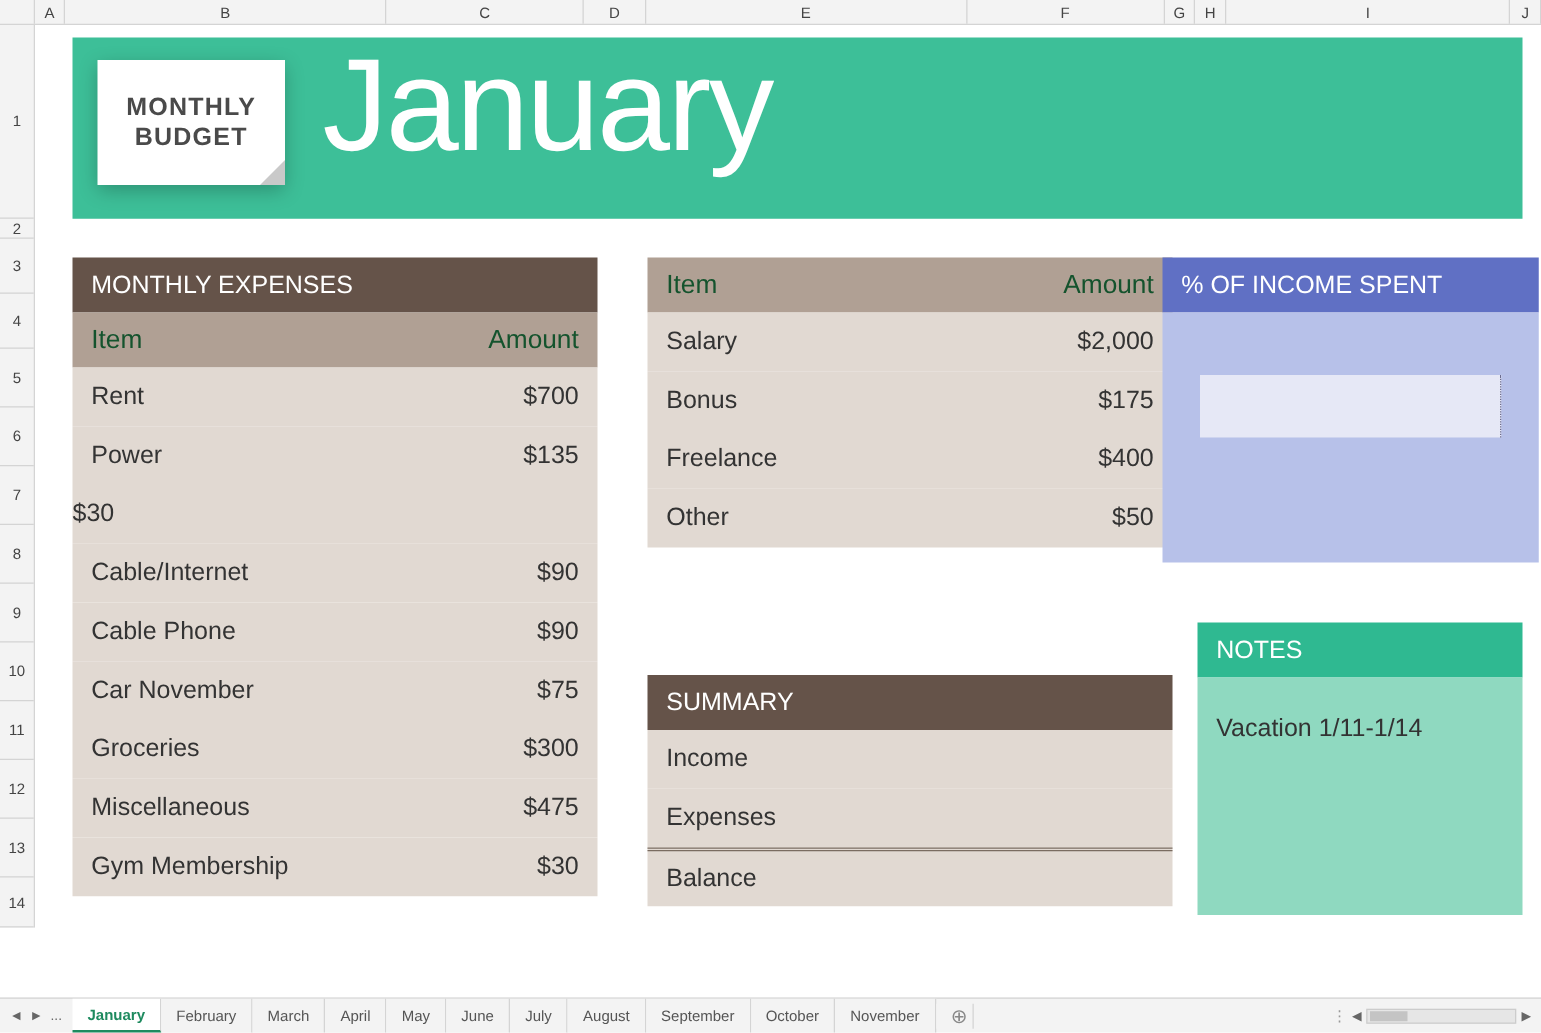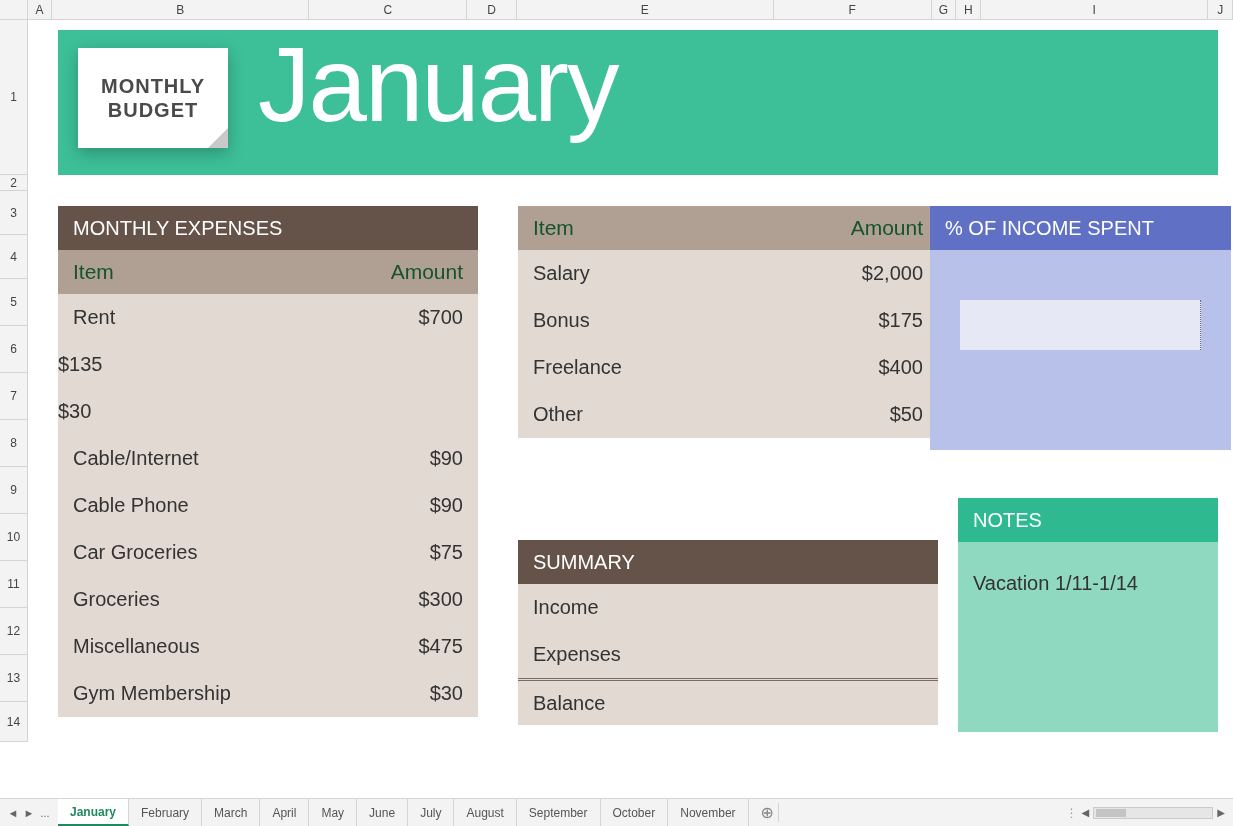--- a/index.html
+++ b/index.html
@@ -303,35 +303,36 @@
     <div class="sub-header">
       <div class="lbl-item">Item</div>
       <div class="lbl-amt">Amount</div>
     </div>
     <div id="exp-rows">
         <div class="data-row">
           <div class="cell-item">Rent</div>
           <div class="cell-amt">$700</div>
         </div>
         <div class="data-row">
+          <div class="cell-item">Power</div>
           <div class="cell-amt">$135</div>
         </div>
         <div class="data-row">
           <div class="cell-amt">$30</div>
         </div>
         <div class="data-row">
           <div class="cell-item">Cable/Internet</div>
           <div class="cell-amt">$90</div>
         </div>
         <div class="data-row">
           <div class="cell-item">Cable Phone</div>
           <div class="cell-amt">$90</div>
         </div>
         <div class="data-row">
-          <div class="cell-item">Car Groceries</div>
+          <div class="cell-item">Car November</div>
           <div class="cell-amt">$75</div>
         </div>
         <div class="data-row">
           <div class="cell-item">Groceries</div>
           <div class="cell-amt">$300</div>
         </div>
         <div class="data-row">
           <div class="cell-item">Miscellaneous</div>
           <div class="cell-amt">$475</div>
         </div>

